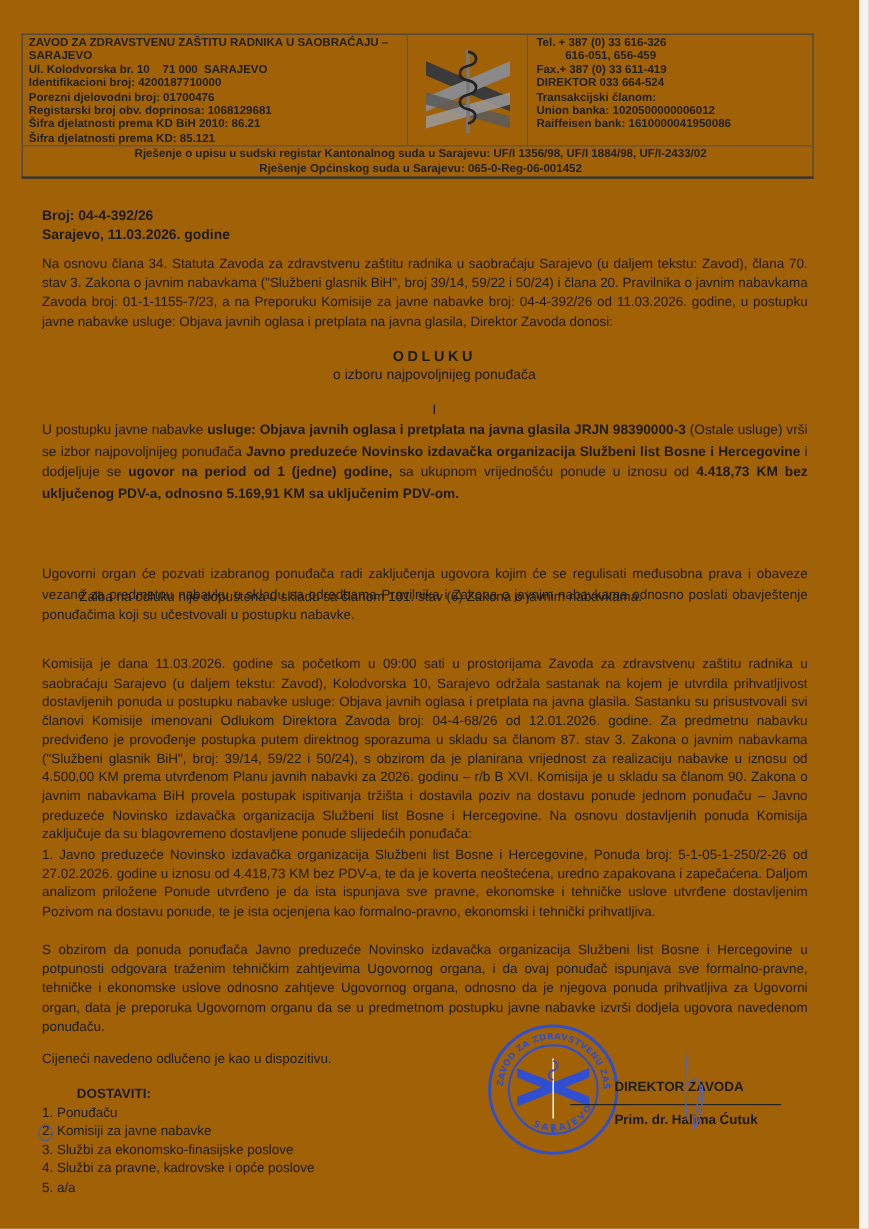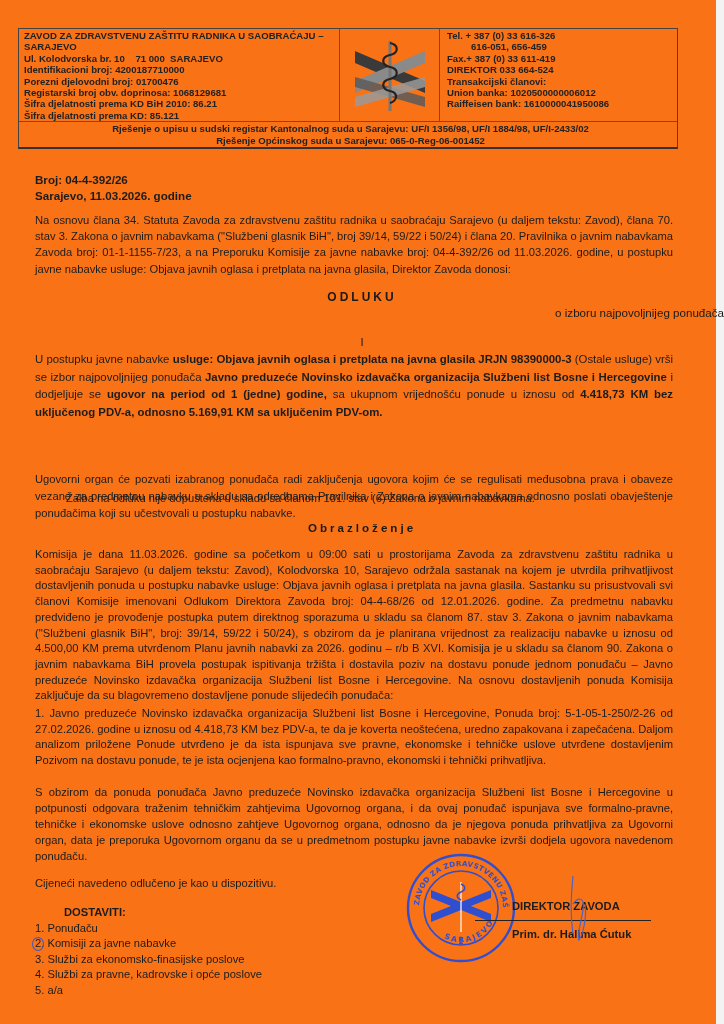--- a/index.html
+++ b/index.html
@@ -1,18 +1,18 @@
 <!DOCTYPE html>
 <html><head>
 <meta charset="utf-8">
 <style>
   html, body { margin:0; padding:0; background:#ffffff; }
   body { width:724px; height:1024px; position:relative; overflow:hidden; color:#1a1a1a;
          font-family:"Liberation Sans", sans-serif; }
-  .page { position:absolute; left:0; top:0; width:724px; height:1024px; background:#f97316; }
+  .page { position:absolute; left:0; top:0; width:724px; height:1024px; background:#a16207; }
   .edge { position:absolute; right:0; top:0; width:8px; height:1024px; background:#f3f3f3; }
 
   
   .hdr { position:absolute; left:18px; top:28px; width:658px; border:1px solid #444; border-bottom:2px solid #333; }
   .hdr-row1 { display:flex; height:92px; border-bottom:1px solid #555; }
   .hdr-left { width:315px; padding:1px 0 0 5px; font-size:9.6px; font-weight:bold; line-height:11.4px; color:#222; }
   .hdr-logo { width:99px; border-left:1px solid #555; border-right:1px solid #555; display:flex; align-items:center; justify-content:center; }
   .hdr-right { flex:1; padding:1px 0 0 7px; font-size:9.6px; font-weight:bold; line-height:11.4px; color:#222; }
   .hdr-right .indent { padding-left:24px; }
   .hdr-row2 { padding:1px 0 1px 5px; font-size:9.6px; font-weight:bold; line-height:11.6px; color:#222;text-align:center; }
@@ -60,49 +60,48 @@
           <polygon points="74,40 4,60 4,70 74,50" fill="#9a9a9a" opacity="0.85"></polygon>
           <line x1="39" y1="4" x2="39" y2="74" stroke="#777" stroke-width="3"></line>
           <path d="M39,6 C48,8 48,16 39,18 C30,20 30,28 39,30 C48,32 48,40 39,42 C30,44 30,52 39,54 C48,56 46,64 39,66" fill="none" stroke="#222" stroke-width="2.2"></path>
         </svg>
       </div>
       <div class="hdr-right">
         <div>Tel. + 387 (0) 33 616-326</div>
         <div class="indent">616-051, 656-459</div>
         <div>Fax.+ 387 (0) 33 611-419</div>
         <div>DIREKTOR 033  664-524</div>
-        <div>Transakcijski članovi:</div>
+        <div>Transakcijski članom:</div>
         <div>Union banka: 1020500000006012</div>
         <div>Raiffeisen bank: 1610000041950086</div>
       </div>
     </div>
     <div class="hdr-row2">
       <div>Rješenje o upisu u sudski  registar Kantonalnog suda u Sarajevu: UF/I 1356/98, UF/I 1884/98, UF/I-2433/02</div>
       <div>Rješenje Općinskog suda u Sarajevu: 065-0-Reg-06-001452</div>
     </div>
   </div>
 
   <div class="txt b" style="top:172px; font-size:11.6px; line-height:16px;">
     <div>Broj: 04-4-392/26</div>
     <div>Sarajevo, 11.03.2026. godine</div>
   </div>
 
   <div class="txt j" style="top:212px; line-height:16.2px;">Na osnovu člana 34. Statuta Zavoda za zdravstvenu zaštitu radnika u saobraćaju Sarajevo (u daljem tekstu: Zavod), člana 70. stav 3. Zakona o javnim nabavkama ("Službeni glasnik BiH", broj 39/14, 59/22 i 50/24) i člana 20. Pravilnika o javnim nabavkama Zavoda broj: 01-1-1155-7/23, a na Preporuku Komisije za javne nabavke broj: 04-4-392/26 od 11.03.2026. godine, u postupku  javne  nabavke usluge: Objava javnih oglasa i pretplata na javna glasila, Direktor Zavoda donosi:</div>
 
   <div class="title" style="top:290px;">ODLUKU</div>
-  <div class="roman" style="top:306px; font-size:11.6px;text-align:right;">o izboru najpovoljnijeg ponuđača</div>
+  <div class="roman" style="top:306px; font-size:11.6px;">o izboru najpovoljnijeg ponuđača</div>
 
   <div class="roman" style="top:336px;">I</div>
   <div class="txt j" style="top:351px; line-height:17.5px; font-size:11.4px;"><span>U postupku javne nabavke </span><span class="b">usluge: Objava javnih oglasa i pretplata na javna glasila JRJN 98390000-3</span><span> (Ostale usluge) vrši se izbor najpovoljnijeg ponuđača </span><span class="b">Javno preduzeće Novinsko izdavačka organizacija Službeni list Bosne i Hercegovine</span><span> i dodjeljuje se </span><span class="b">ugovor na period od 1 (jedne) godine,</span><span> sa ukupnom vrijednošću ponude u iznosu od </span><span class="b">4.418,73 KM bez uključenog PDV-a, odnosno 5.169,91 KM sa uključenim PDV-om.</span></div>
 
   <div class="txt j" style="top:427px; line-height:17px;margin-top:44px;">Ugovorni organ će pozvati izabranog ponuđača radi zaključenja ugovora kojim će se regulisati međusobna prava i obaveze vezane za predmetnu nabavku u skladu sa odredbama Pravilnika i Zakona o javnim nabavkama odnosno poslati obavještenje ponuđačima koji su učestvovali u postupku nabavke.</div>
 
   <div class="txt" style="top:491px;margin-left:31px;">Žalba na odluku nije dopuštena u skladu sa članom 101. stav (6) Zakona o javnim nabavkama.</div>
 
-  <div class="title" style="top:521px; font-size:11.6px;">Obrazloženje</div>
 
   <div class="txt j" style="top:547px; line-height:15.7px;">Komisija je dana 11.03.2026. godine sa početkom u 09:00 sati u prostorijama Zavoda za zdravstvenu zaštitu radnika u saobraćaju Sarajevo (u daljem tekstu: Zavod), Kolodvorska 10, Sarajevo održala sastanak na kojem je utvrdila prihvatljivost dostavljenih ponuda u postupku nabavke usluge: Objava javnih oglasa i pretplata na javna glasila. Sastanku su prisustvovali svi članovi Komisije imenovani Odlukom Direktora Zavoda broj: 04-4-68/26 od 12.01.2026. godine. Za predmetnu nabavku predviđeno je provođenje postupka putem direktnog sporazuma u skladu sa članom 87. stav 3. Zakona o javnim nabavkama ("Službeni glasnik BiH", broj: 39/14, 59/22 i 50/24), s obzirom da je planirana vrijednost za realizaciju nabavke u iznosu od 4.500,00 KM prema utvrđenom Planu javnih nabavki za 2026. godinu – r/b B XVI. Komisija je u skladu sa članom 90. Zakona o javnim nabavkama BiH provela postupak ispitivanja tržišta i dostavila poziv na dostavu ponude jednom ponuđaču – Javno preduzeće Novinsko izdavačka organizacija Službeni list Bosne i Hercegovine. Na osnovu dostavljenih ponuda Komisija zaključuje da su blagovremeno dostavljene ponude slijedećih ponuđača:</div>
   <div class="txt j" style="top:706px; line-height:15.7px;">1. Javno preduzeće Novinsko izdavačka organizacija Službeni list Bosne i Hercegovine, Ponuda broj: 5-1-05-1-250/2-26 od 27.02.2026. godine u iznosu od  4.418,73 KM bez PDV-a, te da je koverta neoštećena, uredno zapakovana i zapečaćena. Daljom analizom priložene Ponude utvrđeno je da ista ispunjava sve pravne, ekonomske i tehničke uslove utvrđene dostavljenim Pozivom na dostavu ponude, te je ista ocjenjena kao formalno-pravno, ekonomski i tehnički prihvatljiva.</div>
   <div class="txt j" style="top:784px; line-height:16px;">S obzirom da ponuda ponuđača Javno preduzeće Novinsko izdavačka organizacija Službeni list Bosne i Hercegovine u potpunosti odgovara traženim tehničkim zahtjevima Ugovornog organa, i da ovaj ponuđač ispunjava sve formalno-pravne, tehničke i ekonomske uslove odnosno zahtjeve Ugovornog organa, odnosno da je njegova ponuda prihvatljiva za Ugovorni organ, data je preporuka Ugovornom organu da se u predmetnom postupku javne nabavke izvrši dodjela ugovora navedenom ponuđaču.</div>
 
   <div class="txt" style="top:876px;">Cijeneći navedeno odlučeno je kao u dispozitivu.</div>
 
   <div class="txt" style="top:905px; line-height:15.6px;">
     <div class="b" style="font-weight:normal;padding-left:29px;"><span style="font-weight:bold;font-family:'Liberation Sans',sans-serif;">DOSTAVITI:</span></div>
     <span class="list-item">1. Ponuđaču</span>

